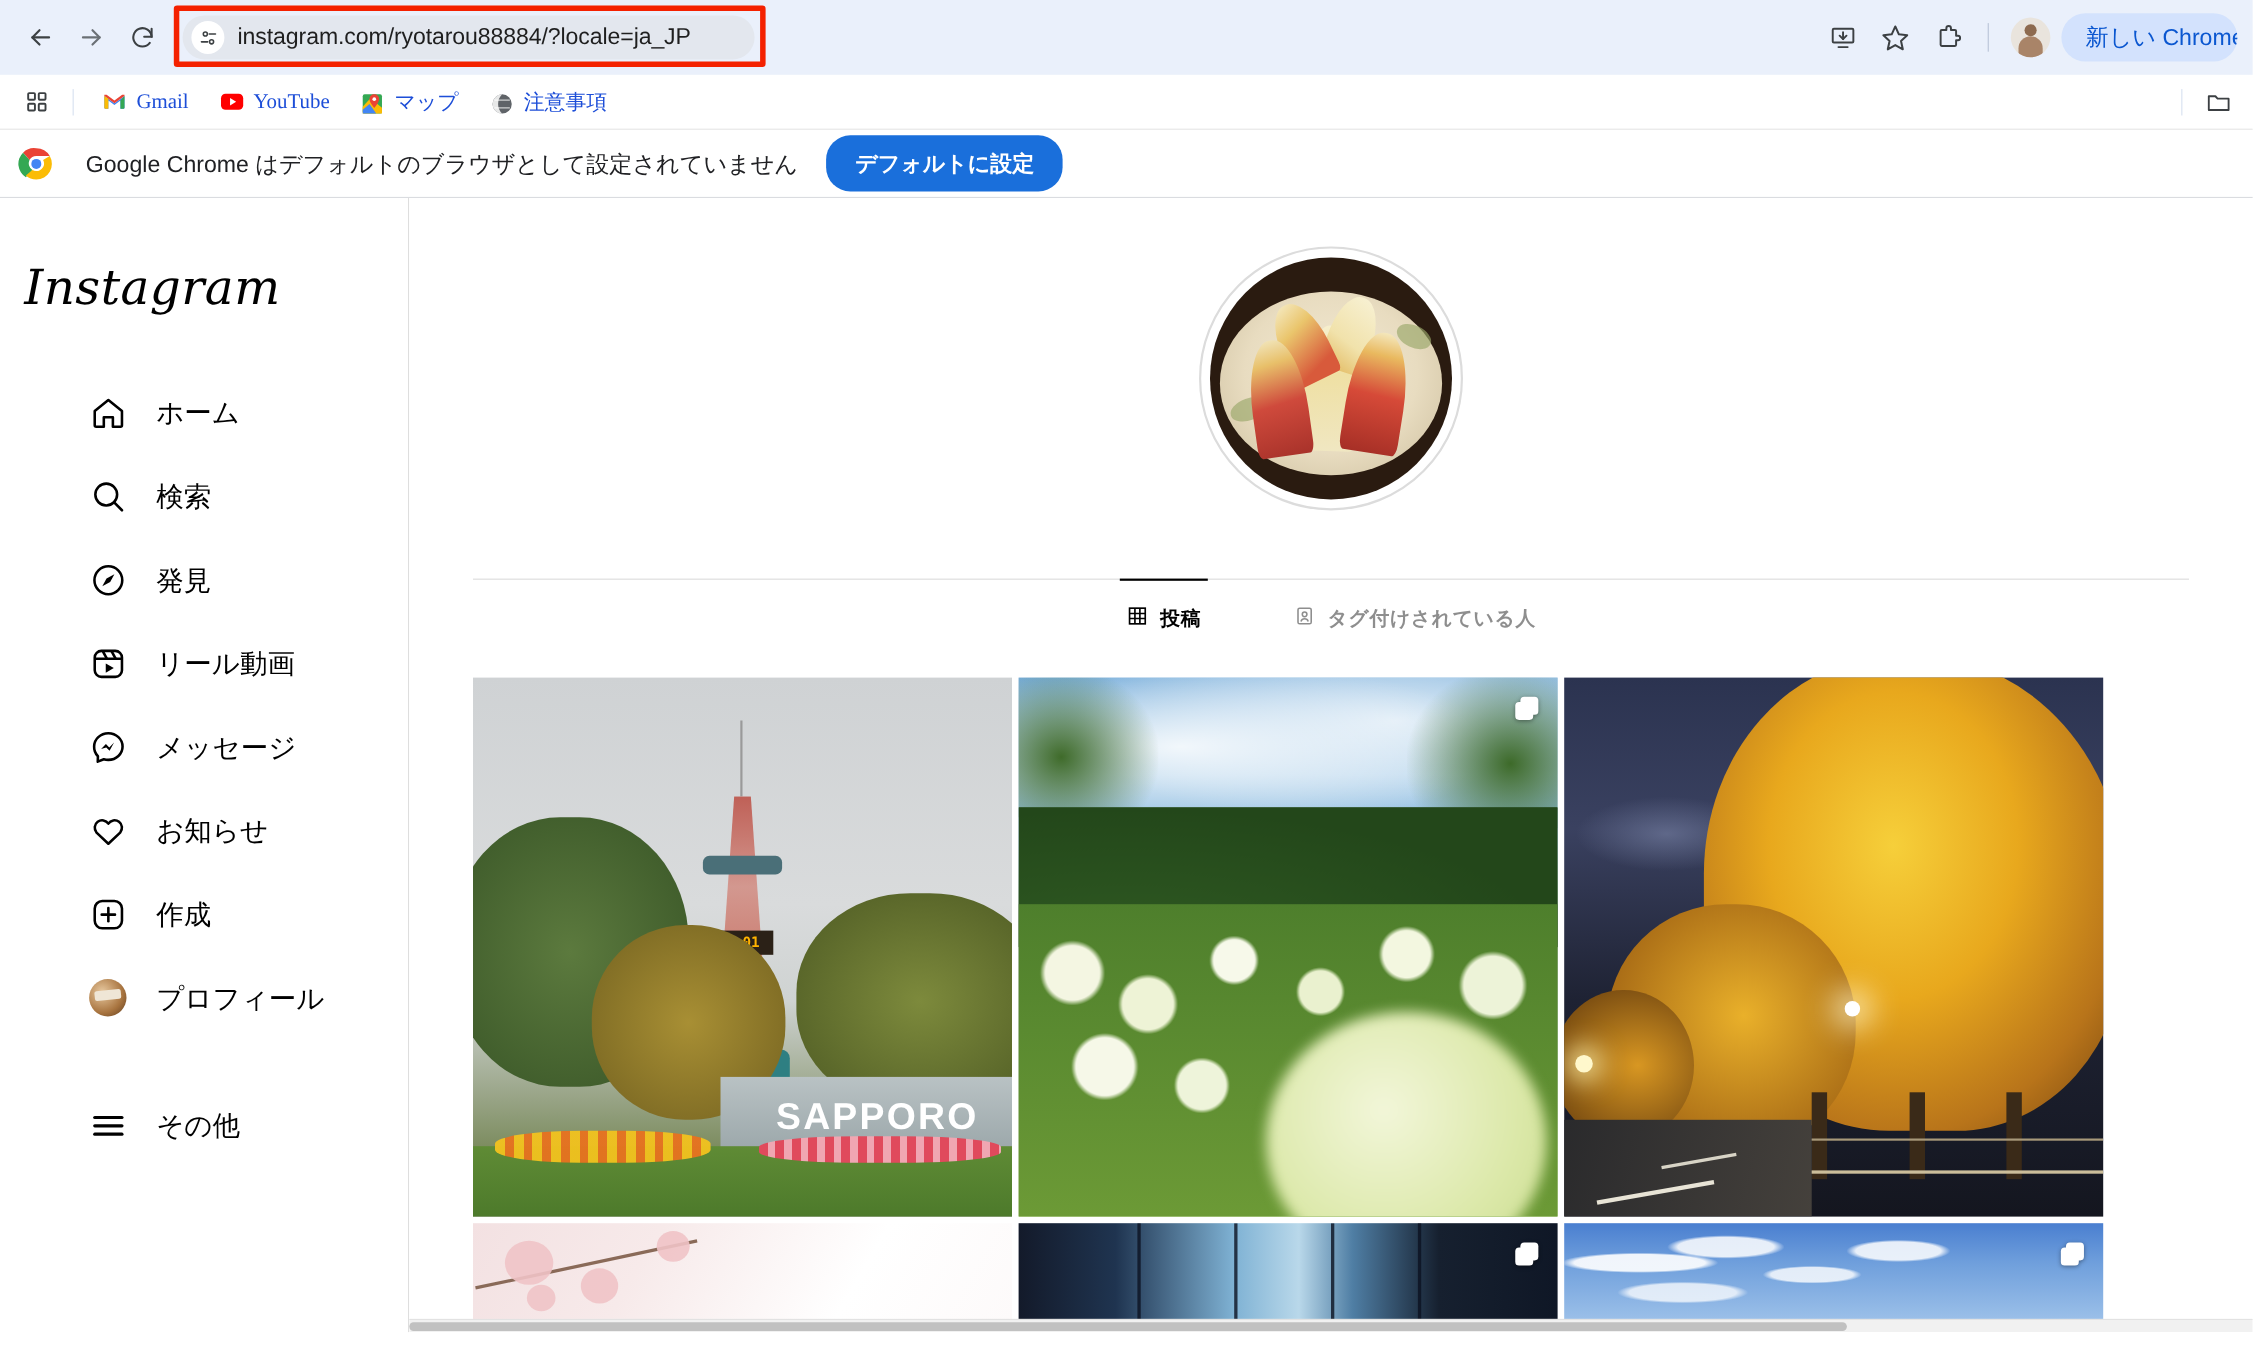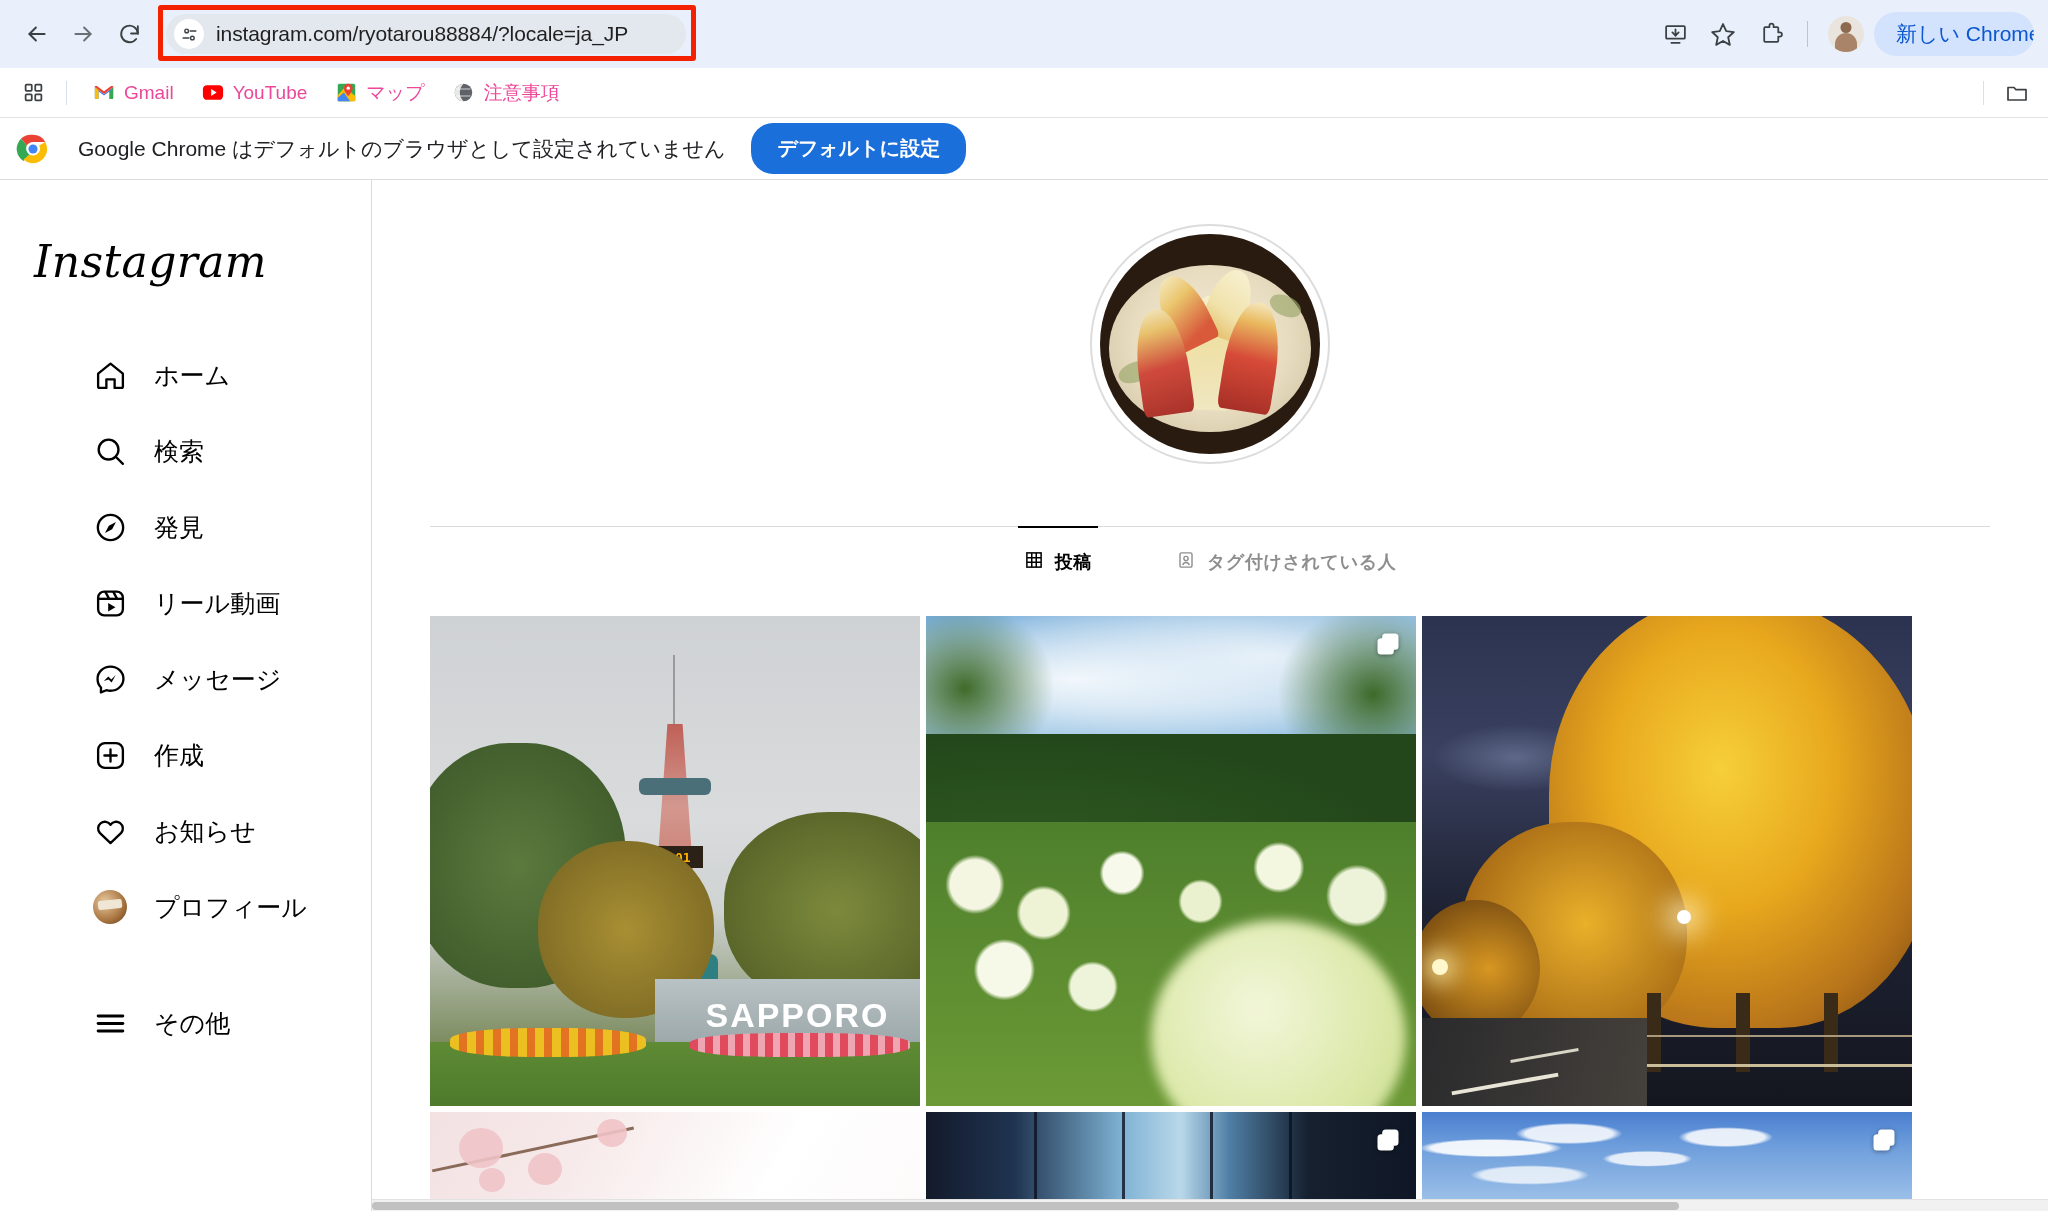--- a/index.html
+++ b/index.html
@@ -121,27 +121,28 @@
     height: 50px;
     background: #ffffff;
     display: flex;
     align-items: center;
     padding: 0 16px;
     border-bottom: 1px solid #e2e2e2;
   }
   .bm-apps { width: 34px; height: 34px; display:flex; align-items:center; justify-content:center; }
   .bm-sep { width: 1px; height: 24px; background: #d6e0f0; margin: 0 16px; }
   .bm-item {
-    display: flex; align-items: center; gap: 9px;
+    display: flex; align-items: flex-end; gap: 9px;
     padding: 5px 10px;
     border-radius: 6px;
     font-size: 19px;
-    color: #ec4899;
+    color: #1d4ed8;
     white-space: nowrap;
     margin-right: 8px;
+    font-family: Liberation Serif, serif;
   }
   .bm-ico { width: 22px; height: 22px; display: flex; align-items: center; justify-content: center; flex: 0 0 auto; }
   .bm-spacer { flex: 1 1 auto; }
   .bm-right-sep { width: 1px; height: 24px; background: #d6e0f0; margin-right: 18px; }
   .bm-folder { width: 30px; height: 30px; display:flex; align-items:center; justify-content:center; }
 
   
   .default-banner {
     height: 62px;
     background: #ffffff;
@@ -175,21 +176,21 @@
     display: flex;
     height: 1031px;
     background: #ffffff;
   }
 
   
   .ig-sidebar {
     width: 372px;
     flex: 0 0 372px;
     border-right: 1px solid #dbdbdb;
-    padding: 34px 0 0 12px;
+    padding: 34px 0 0 0;
     background: #ffffff;
     position: relative;
   }
   .ig-logo {
     font-family: "DejaVu Serif", "Liberation Serif", serif;
     font-style: italic;
     font-size: 44px;
     font-weight: 500;
     color: #000;
     padding: 22px 0 0 22px;
@@ -695,36 +696,36 @@
           <svg width="33" height="33" viewBox="0 0 24 24" fill="none" stroke="#000" stroke-width="1.7" stroke-linejoin="round">
             <path d="M12 2.6c5.2 0 9.4 3.9 9.4 8.8S17.2 20.2 12 20.2a10.7 10.7 0 0 1-3-.4L5 21.4l.1-3.6A8.6 8.6 0 0 1 2.6 11.4C2.6 6.5 6.8 2.6 12 2.6z"></path>
             <polyline points="7.2 13.1 10.4 9.8 12.6 12 15.8 8.8 12.8 14.2 10.6 12 7.2 13.1" fill="#000" stroke="none"></polyline>
           </svg>
         </span>
         <span class="ig-nav-label">メッセージ</span>
       </div>
 
       <div class="ig-nav-item">
         <span class="ig-nav-ico">
+          <svg width="33" height="33" viewBox="0 0 24 24" fill="none" stroke="#000" stroke-width="1.7" stroke-linejoin="round">
+            <path d="M12 20.4 4.2 13a4.9 4.9 0 1 1 7.8-5.9A4.9 4.9 0 1 1 19.8 13z"></path>
+          </svg>
+        </span>
+        <span class="ig-nav-label">お知らせ</span>
+      </div>
+
+      <div class="ig-nav-item">
+        <span class="ig-nav-ico">
           <svg width="33" height="33" viewBox="0 0 24 24" fill="none" stroke="#000" stroke-width="1.7" stroke-linecap="round">
             <rect x="3" y="3" width="18" height="18" rx="5"></rect>
             <line x1="12" y1="7.6" x2="12" y2="16.4"></line>
             <line x1="7.6" y1="12" x2="16.4" y2="12"></line>
           </svg>
         </span>
         <span class="ig-nav-label">作成</span>
-      </div>
-
-      <div class="ig-nav-item">
-        <span class="ig-nav-ico">
-          <svg width="33" height="33" viewBox="0 0 24 24" fill="none" stroke="#000" stroke-width="1.7" stroke-linejoin="round">
-            <path d="M12 20.4 4.2 13a4.9 4.9 0 1 1 7.8-5.9A4.9 4.9 0 1 1 19.8 13z"></path>
-          </svg>
-        </span>
-        <span class="ig-nav-label">お知らせ</span>
       </div>
 
       <div class="ig-nav-item">
         <span class="ig-nav-ico">
           <span class="ig-avatar-mini"></span>
         </span>
         <span class="ig-nav-label">プロフィール</span>
       </div>
 
       <div class="ig-nav-item ig-nav-more">

